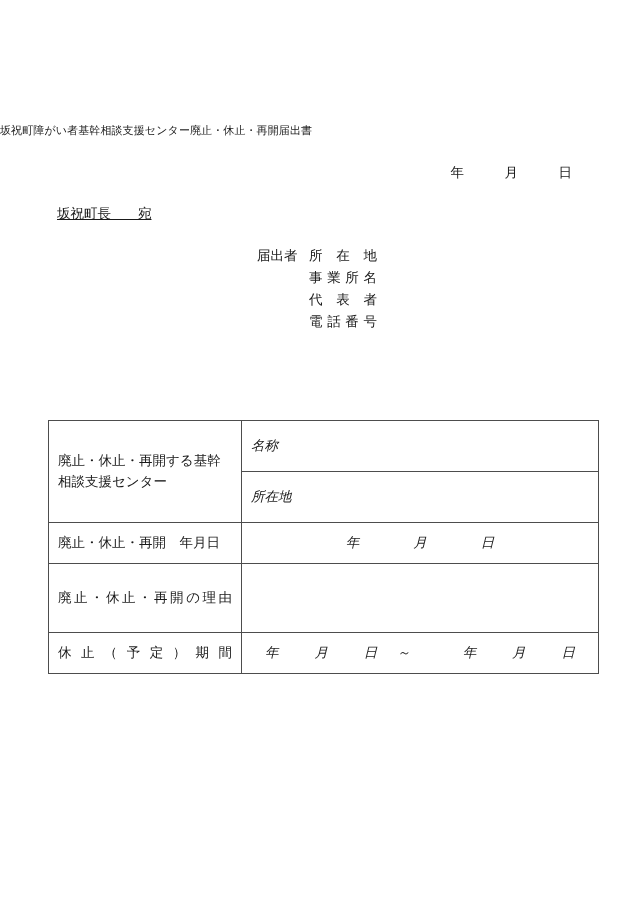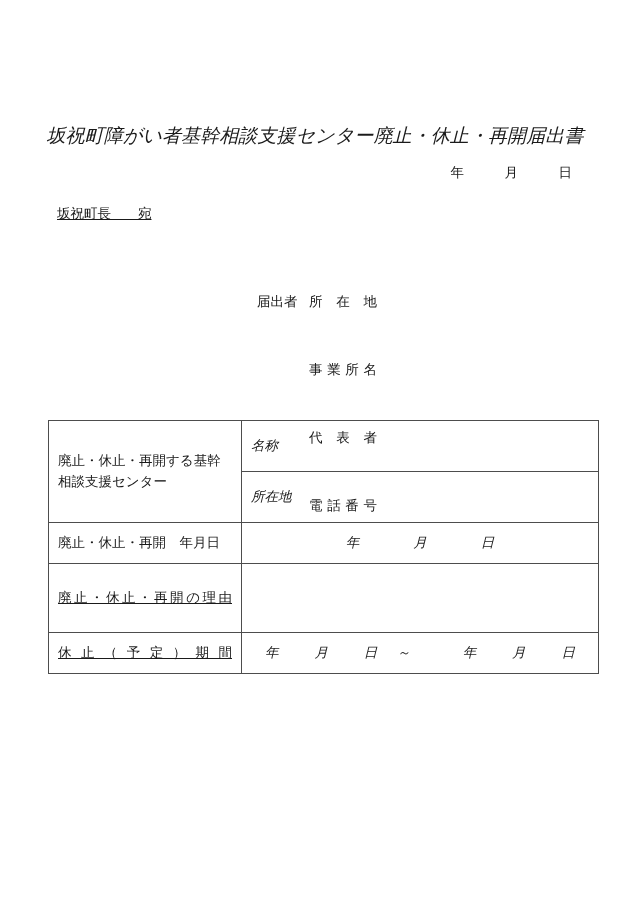--- a/index.html
+++ b/index.html
@@ -30,25 +30,23 @@
     line-height: 1.5;
     white-space: nowrap;
   }
 
   
   .doc-title {
     position: absolute;
     left: 0;
     right: 0;
     top: 122px;
-    text-align: center;
-    font-size: 19px;
+    font-size: 11px;
     line-height: 1.5;
     letter-spacing: 0.1px;
-    font-style: italic;
   }
 
   
   .date-line {
     position: absolute;
     top: 163px;
     left: 0;
     width: 572px;
     text-align: right;
     font-size: 13.5px;
@@ -76,21 +74,20 @@
     line-height: 1.62;
   }
   .submitter-row {
     display: flex;
     align-items: baseline;
     white-space: pre;
   }
   .submitter-caption {
     width: 52px;
     flex: 0 0 52px;
-    margin-top: 46px;
   }
   .submitter-caption.empty {
     visibility: hidden;
   }
   .submitter-field {
     display: inline-block;
     width: 68px;
     text-align: justify;
     text-align-last: justify;
     text-justify: inter-character;
@@ -135,21 +132,20 @@
   .col-value  { width: 338px; font-style: italic; }
 
   .cell-label-wrap { white-space: normal; }
   .cell-label-spread {
     display: inline-block;
     width: 100%;
     text-align: justify;
     text-align-last: justify;
     text-justify: inter-character;
     white-space: nowrap;
-    text-decoration: underline;
   }
   .cell-value-date {
     display: block;
     text-align: center;
     white-space: pre;
   }
   .cell-value-range {
     display: block;
     padding: 0 14px;
     text-align: justify;

